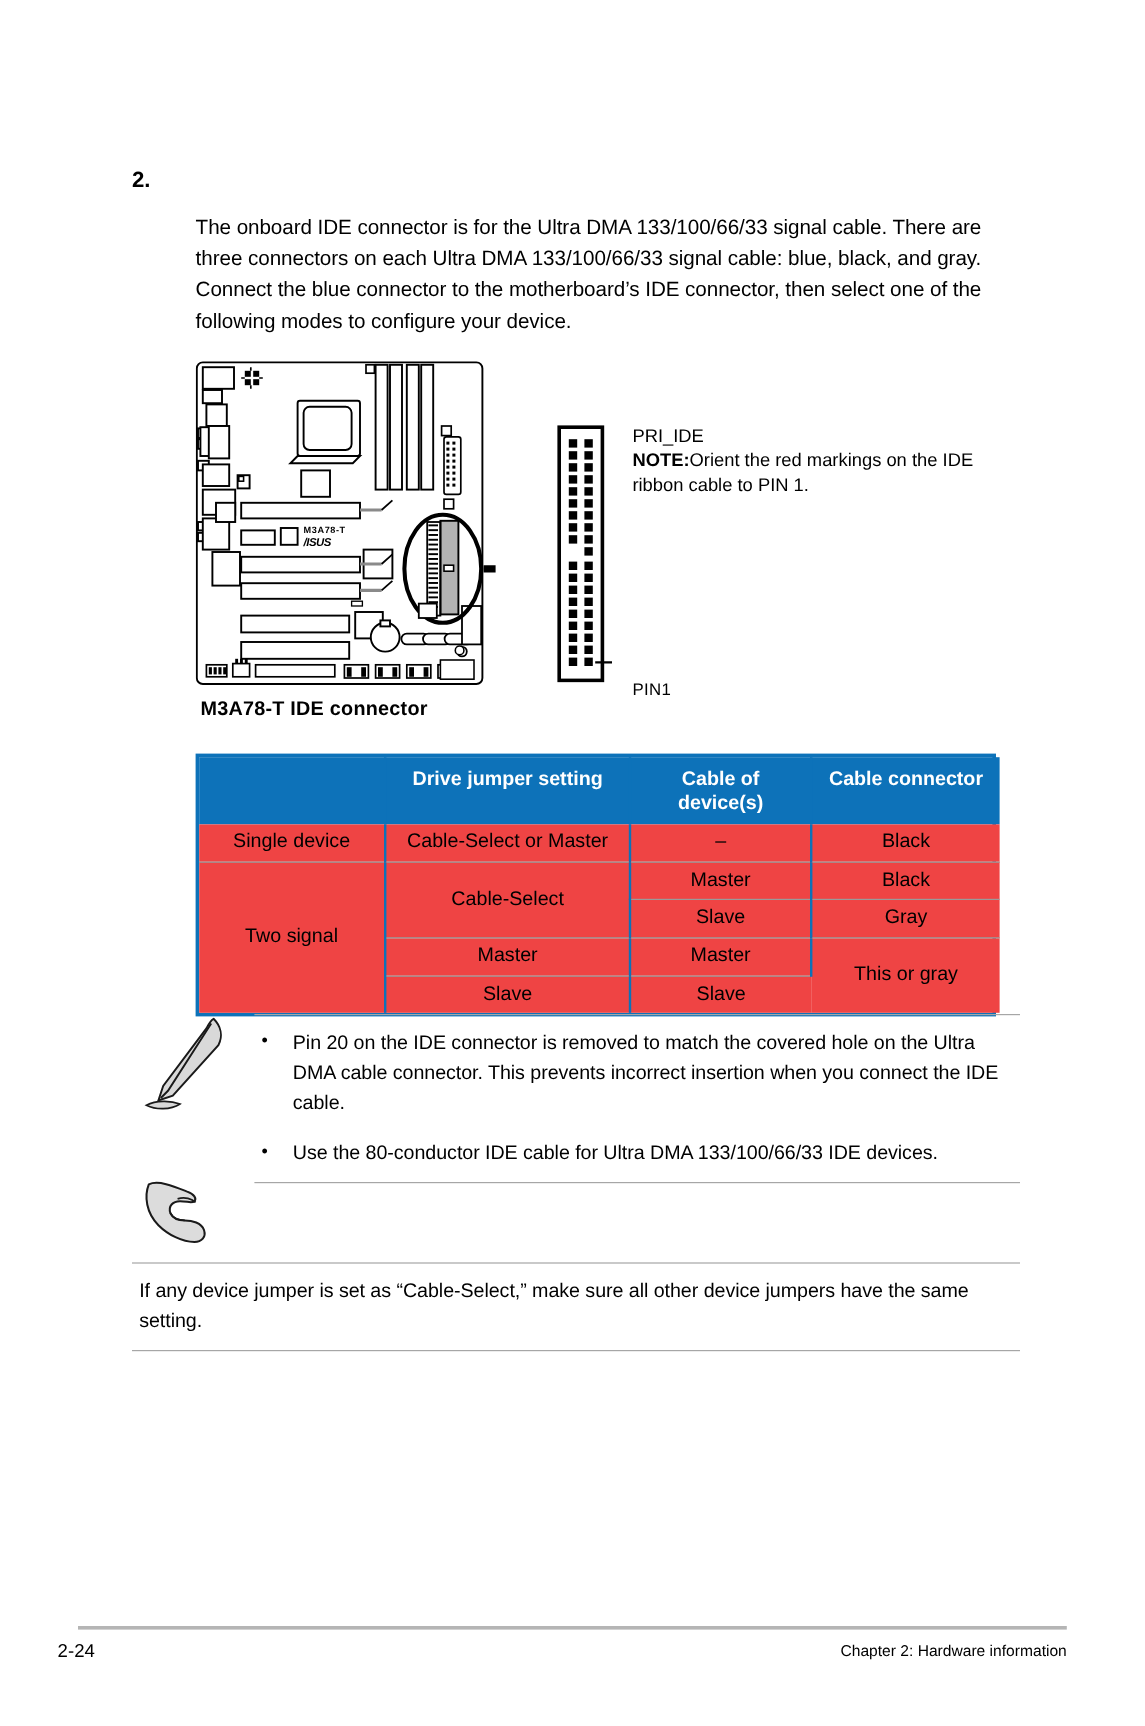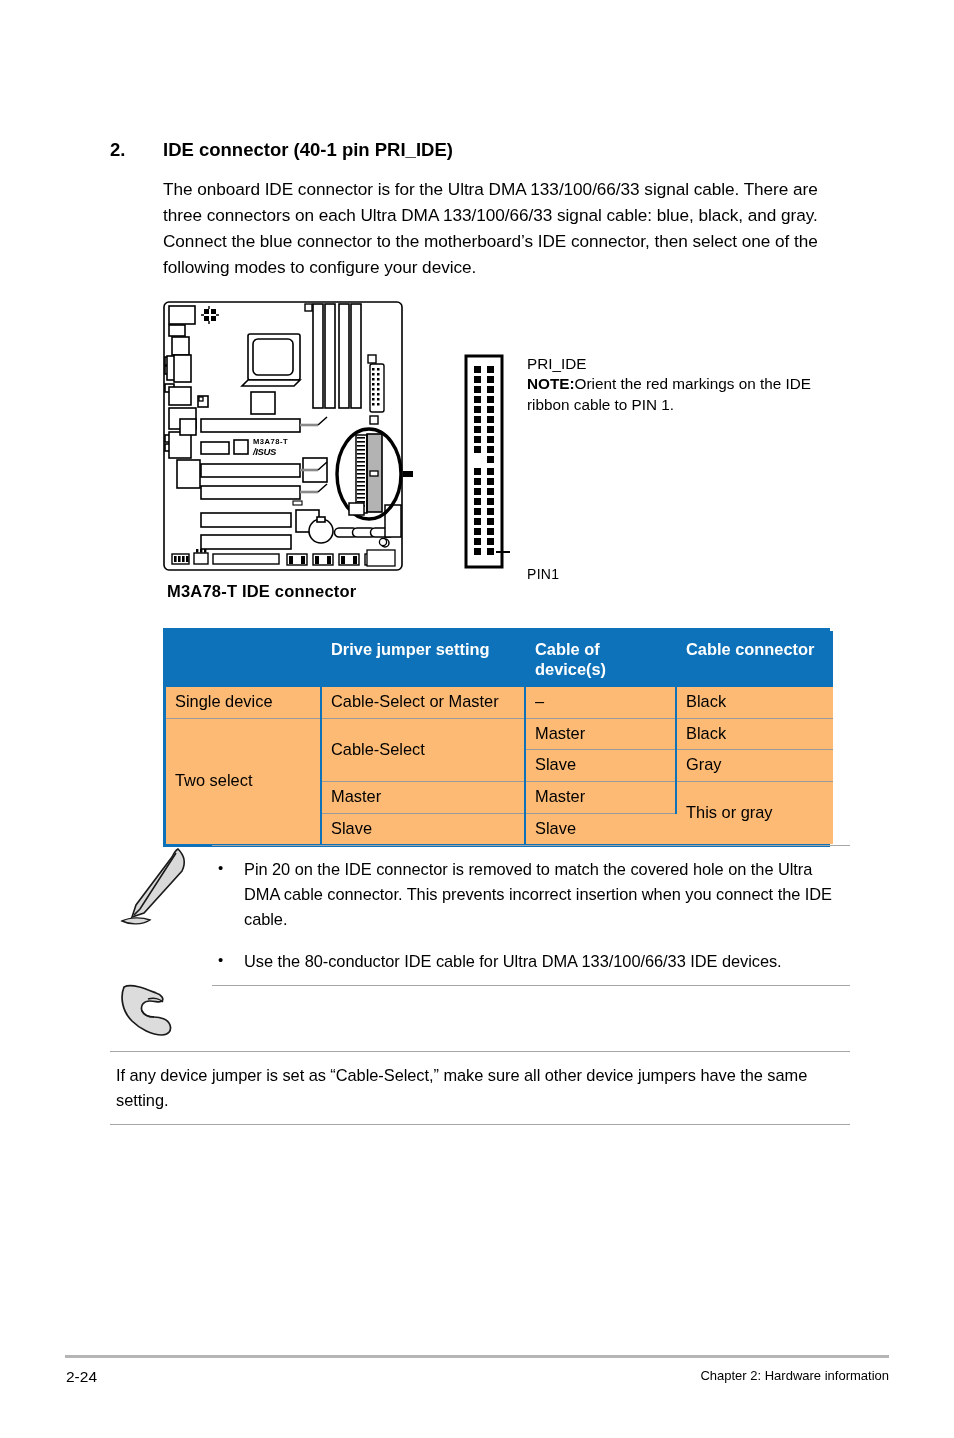--- a/index.html
+++ b/index.html
@@ -89,38 +89,38 @@
   .tbl-wrap {
     position: absolute;
     left: 163px;
     top: 628px;
     width: 667px;
     border: 3px solid #0d72b9;
     background: #ffffff;
   }
   table.cfg { border-collapse: collapse; width: 100%; table-layout: fixed; }
   table.cfg th, table.cfg td {
-    text-align: left;
+    text-align: center;
     vertical-align: middle;
     padding: 5px 9px 6px 9px;
     font-size: 16.4px;
     font-weight: normal;
     line-height: 1.2;
   }
   table.cfg thead th {
     background: #0d72b9;
     color: #ffffff;
     font-weight: bold;
     height: 56px;
     vertical-align: top;
     padding-top: 9px;
     border-right: 2px solid #0d72b9;
   }
   table.cfg tbody td {
-    background: #fdba74;
+    background: #ef4444;
     color: #000000;
     height: 28px;
     border-right: 2px solid #0d72b9;
     border-bottom: 1.4px solid #9a9a9a;
   }
   table.cfg tbody tr:last-child td { border-bottom: none; }
   table.cfg tbody td.nb { border-bottom: none; }
   table.cfg th:last-child, table.cfg td:last-child { border-right: none; }
 
   .col1 { width: 155px; }
@@ -150,36 +150,35 @@
   #note-b { left: 110px; top: 975px; width: 740px; flex-direction: column; }
 
   
   .footer-rule {
     position: absolute;
     left: 65px; top: 1355px;
     width: 824px; height: 3px;
     background: #b5b5b5;
   }
   .footer-left {
-    position: absolute; left: 66px; top: 1368px;
+    position: absolute; left: 48px; top: 1368px;
     font-size: 15.5px;
   }
   .footer-right {
     position: absolute; right: 65px; top: 1368px;
     font-size: 13px;
   }
 </style>
 </head>
 <body>
 
 <div class="page">
 
   <div class="section-head">
     <div class="section-num">2.</div>
-    <div class="section-title">IDE connector (40-1 pin PRI_IDE)</div>
   </div>
 
   <div class="body-para">The onboard IDE connector is for the Ultra DMA 133/100/66/33 signal cable. There are three connectors on each Ultra DMA 133/100/66/33 signal cable: blue, black, and gray. Connect the blue connector to the motherboard’s IDE connector, then select one of the following modes to configure your device.</div>
 
   <div class="figure">
 
     <svg class="mb-svg" width="250" height="290" viewBox="0 0 250 290">
       <g fill="none" stroke="#000000" stroke-width="1.6">
 
         <path d="M6 10 h228 a5 5 0 0 1 5 5 v258 a5 5 0 0 1 -5 5 h-228 a5 5 0 0 1 -5 -5 v-258 a5 5 0 0 1 5 -5 z"></path>
@@ -469,21 +468,21 @@
         </tr>
       </thead>
       <tbody>
         <tr>
           <td>Single device</td>
           <td>Cable-Select or Master</td>
           <td>–</td>
           <td>Black</td>
         </tr>
         <tr>
-          <td rowspan="4" class="nb">Two select</td>
+          <td rowspan="4" class="nb">Two signal</td>
           <td rowspan="2">Cable-Select</td>
           <td>Master</td>
           <td>Black</td>
         </tr>
         <tr>
           <td>Slave</td>
           <td>Gray</td>
         </tr>
         <tr>
           <td>Master</td>

